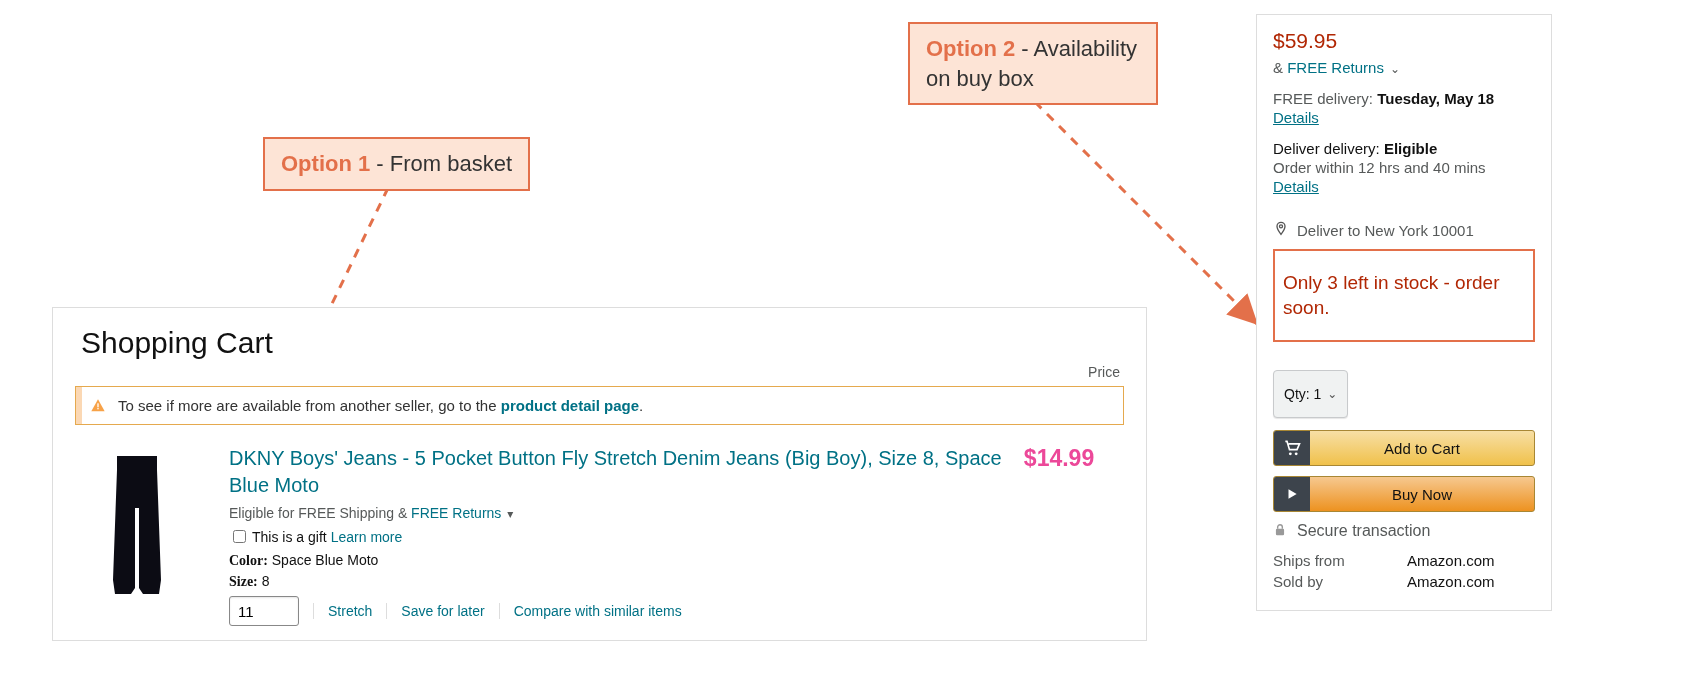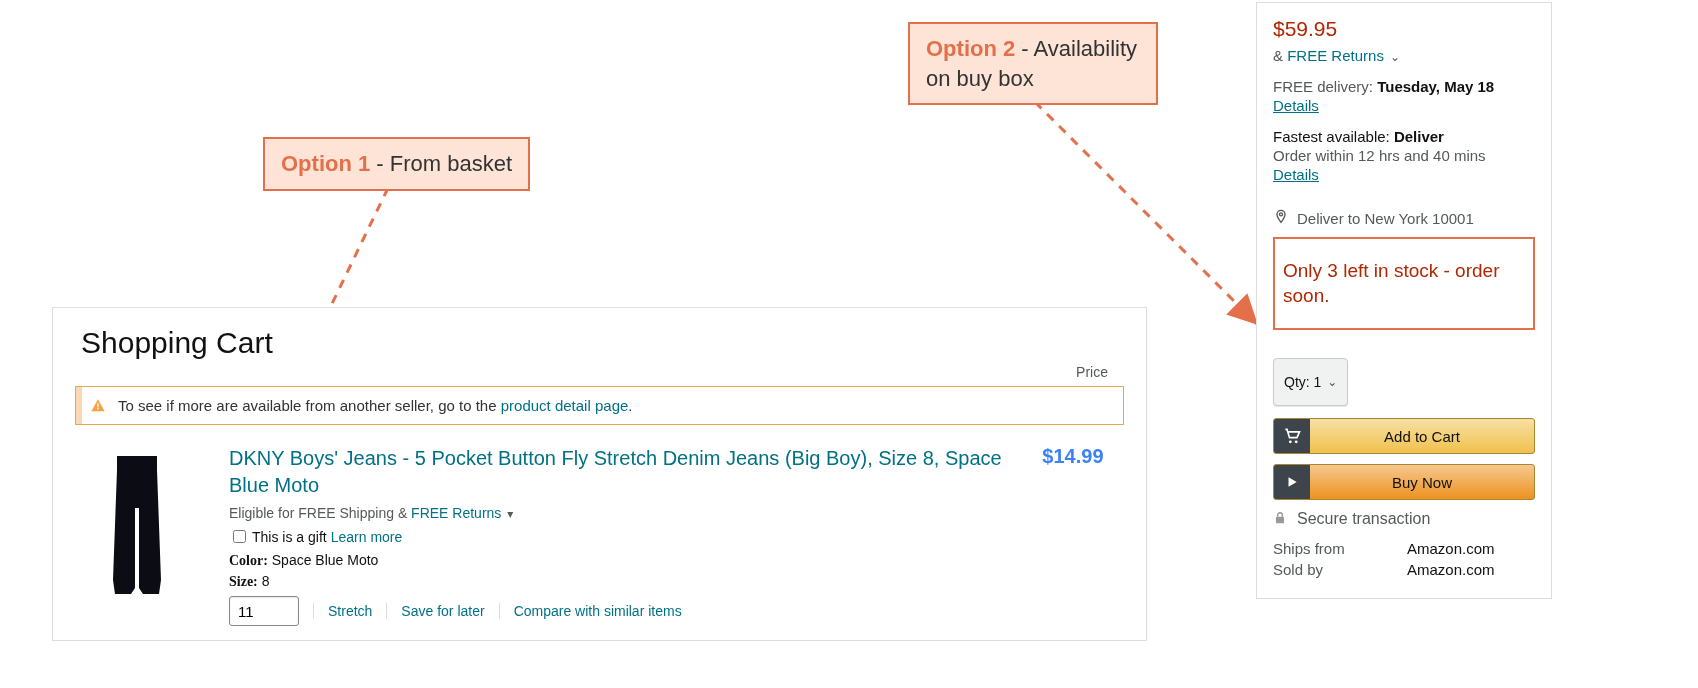--- a/index.html
+++ b/index.html
@@ -47,21 +47,21 @@
   .cart-title {
     font-size: 30px;
     font-weight: 400;
     margin: 18px 0 8px 10px;
     color: #111;
   }
   .price-col-label {
     text-align: right;
     font-size: 14px;
     color: #565959;
-    margin-right: 20px;
+    margin-right: 8px;
     margin-top: -4px;
     margin-bottom: 6px;
   }
   .alert-box {
     border: 1px solid #e5a94e;
     background: #fff;
     padding: 10px 14px;
     font-size: 15px;
     color: #333;
     margin: 0 4px 10px 4px;
@@ -82,21 +82,21 @@
     margin-right: 10px;
     display:inline-block;
   }
   .alert-left-hl {
     border: 2px solid #e3704a;
     padding: 2px 6px;
     margin-right: 4px;
     display:inline-block;
   }
   .alert-rest { margin-left: 2px; }
-  .alert-box a { color: #007185; text-decoration:none; }
+  .alert-box a { color: #007185; text-decoration:none;font-weight:bold; }
 
   .cart-row { display:flex; padding: 10px 6px 0 6px; }
   .thumb {
     width:120px; height:160px;
     flex: 0 0 auto;
     display:flex; align-items:center; justify-content:center;
     margin-right: 32px;
   }
   .thumb svg { width:100px; height:150px; }
   .item-col { flex: 1 1 auto; padding-right: 20px; }
@@ -114,27 +114,27 @@
   .qty-row { display:flex; align-items:center; font-size:14px; color:#565959; margin-top:6px; }
   .qty-input {
     width:70px; height:30px;
     border:1px solid #888; border-radius:3px;
     text-align:left; padding:0 8px;
     font-size:15px;
     box-shadow: 0 1px 2px rgba(0,0,0,.1) inset;
   }
   .vsep { width:1px; height:16px; background:#ddd; margin:0 14px; }
   .action-link { color:#007185; cursor:pointer; }
-  .item-price { font-size:20px; font-weight:700; color:#3b82f6; width:110px; text-align:center; }
+  .item-price { font-size:23px; font-weight:700; color:#ec4899; width:110px; text-align:left; }
 
   
   .buybox {
     position:absolute;
     left: 1256px;
-    top: 2px;
+    top: 14px;
     width: 296px;
     border:1px solid #ddd;
     padding: 14px 16px 16px 16px;
     font-size: 15px;
     color:#111;
     background:#fff;
   }
   .bb-price { color:#b12704; font-size:21px; margin-bottom:6px; }
   .bb-free-returns { color:#565959; font-size:15px; margin-bottom:14px; }
   .bb-free-returns a { color:#007185; text-decoration:none; }
@@ -290,22 +290,22 @@
     <span class="chev-down">⌄</span>
   </div>
 
   <div class="bb-delivery">
     <span>FREE delivery:</span>
     <b>Tuesday, May 18</b>
   </div>
   <a href="#" class="bb-details">Details</a>
 
   <div class="bb-fastest">
-    <span>Fastest available:</span>
-    <b>Deliver</b>
+    <span>Deliver delivery:</span>
+    <b>Eligible</b>
   </div>
   <div class="bb-order-within">Order within 12 hrs and 40 mins</div>
   <a href="#" class="bb-details">Details</a>
 
   <div class="bb-deliver-to">
     <span class="loc-icon">
       <svg viewBox="0 0 24 24">
           <path d="M12 2a6 6 0 0 0-6 6c0 4.5 6 12 6 12s6-7.5 6-12a6 6 0 0 0-6-6z" fill="none" stroke="#555" stroke-width="2"></path>
           <circle cx="12" cy="8" r="2.3" fill="none" stroke="#555" stroke-width="2"></circle>
         </svg>

